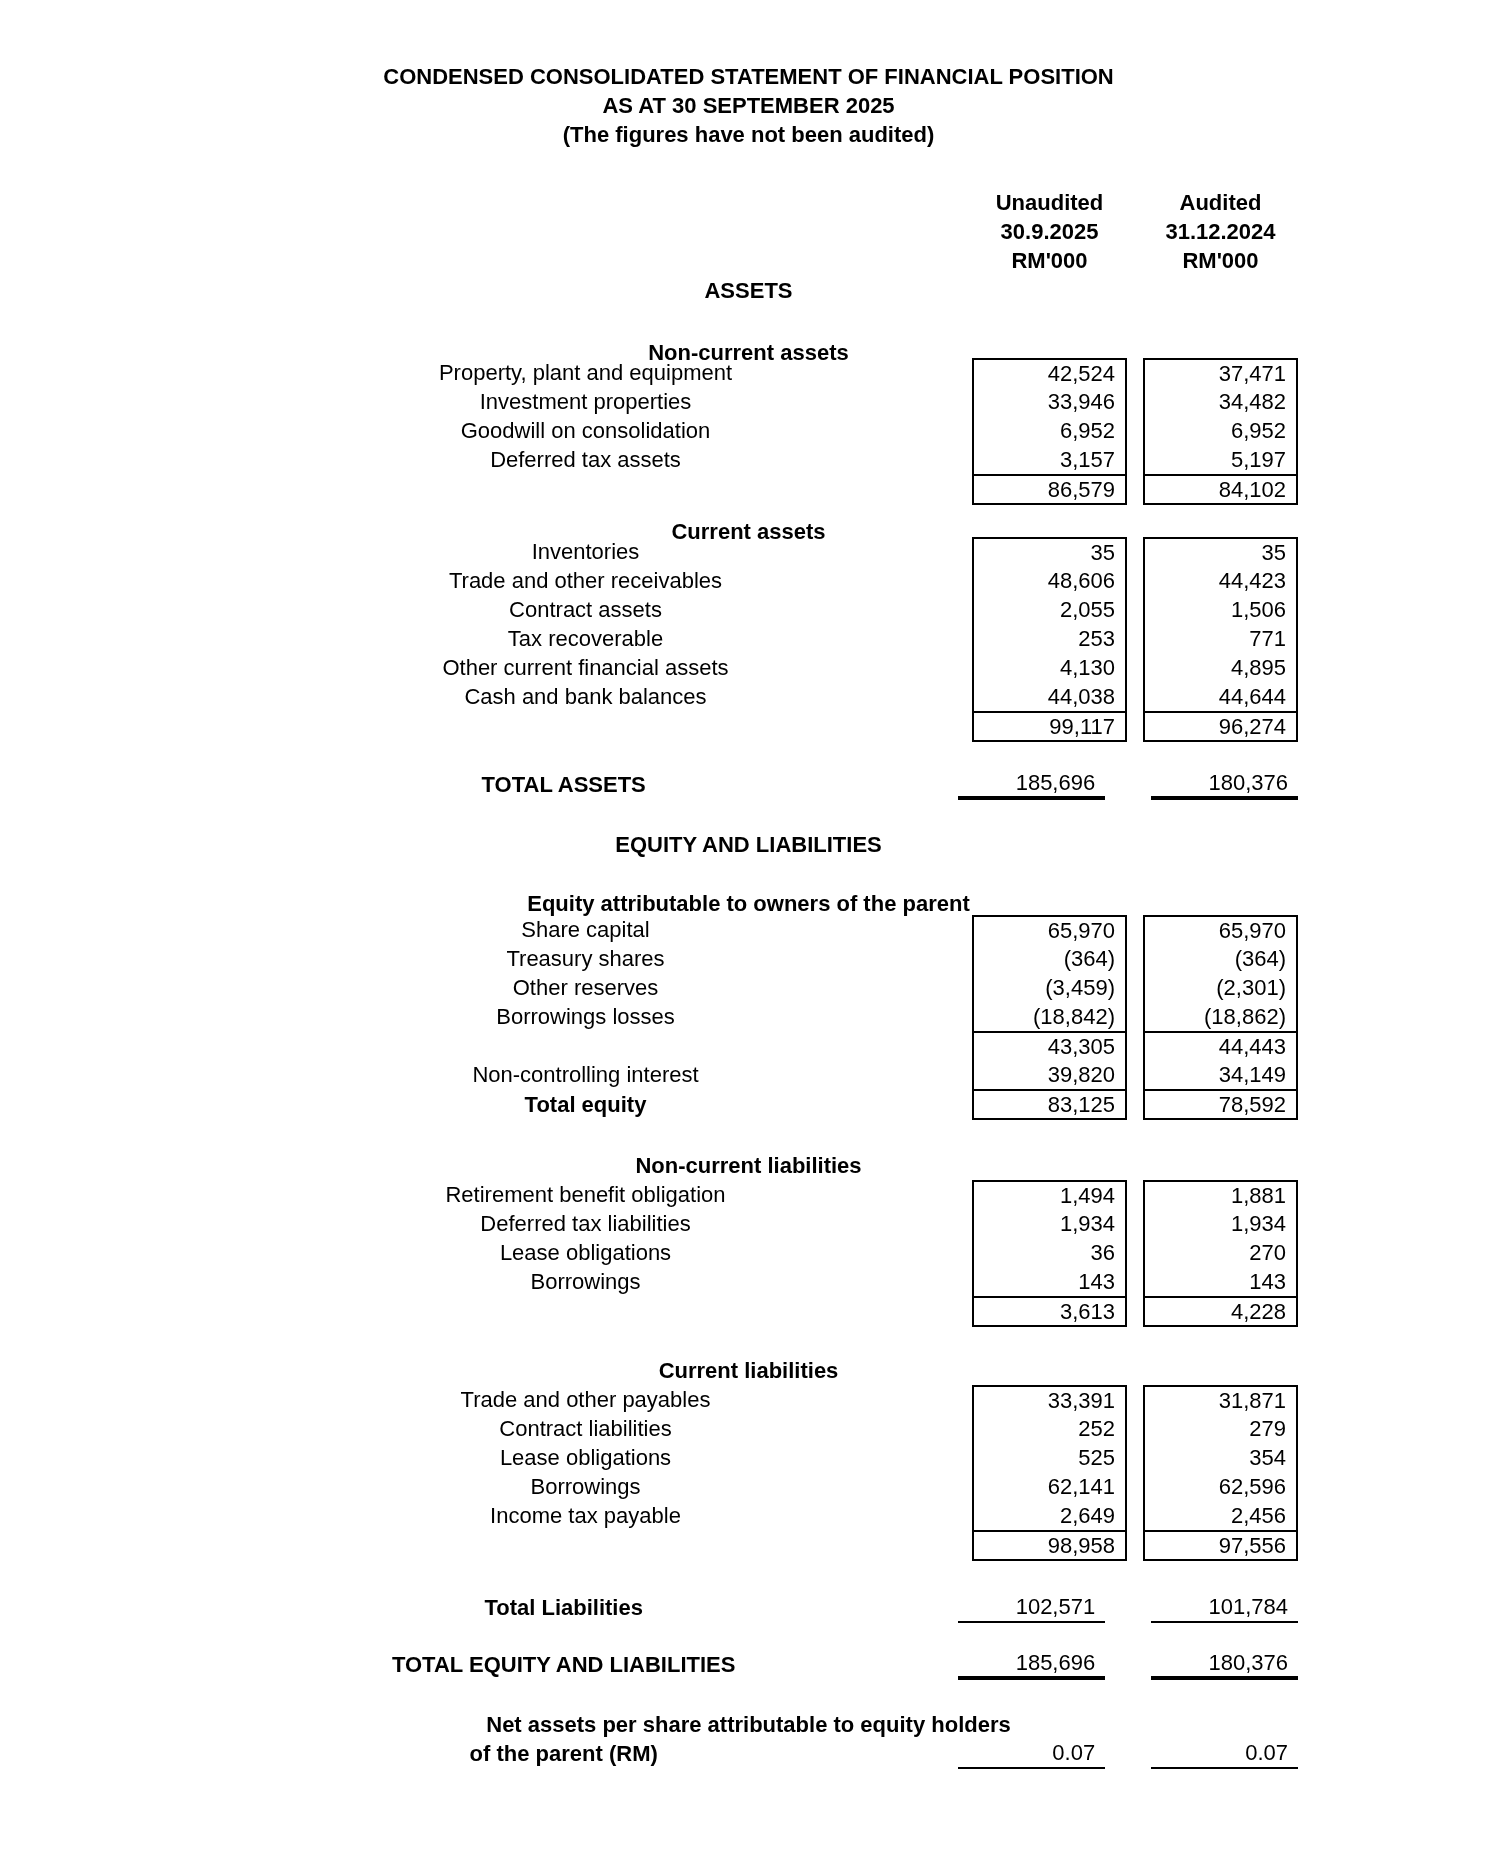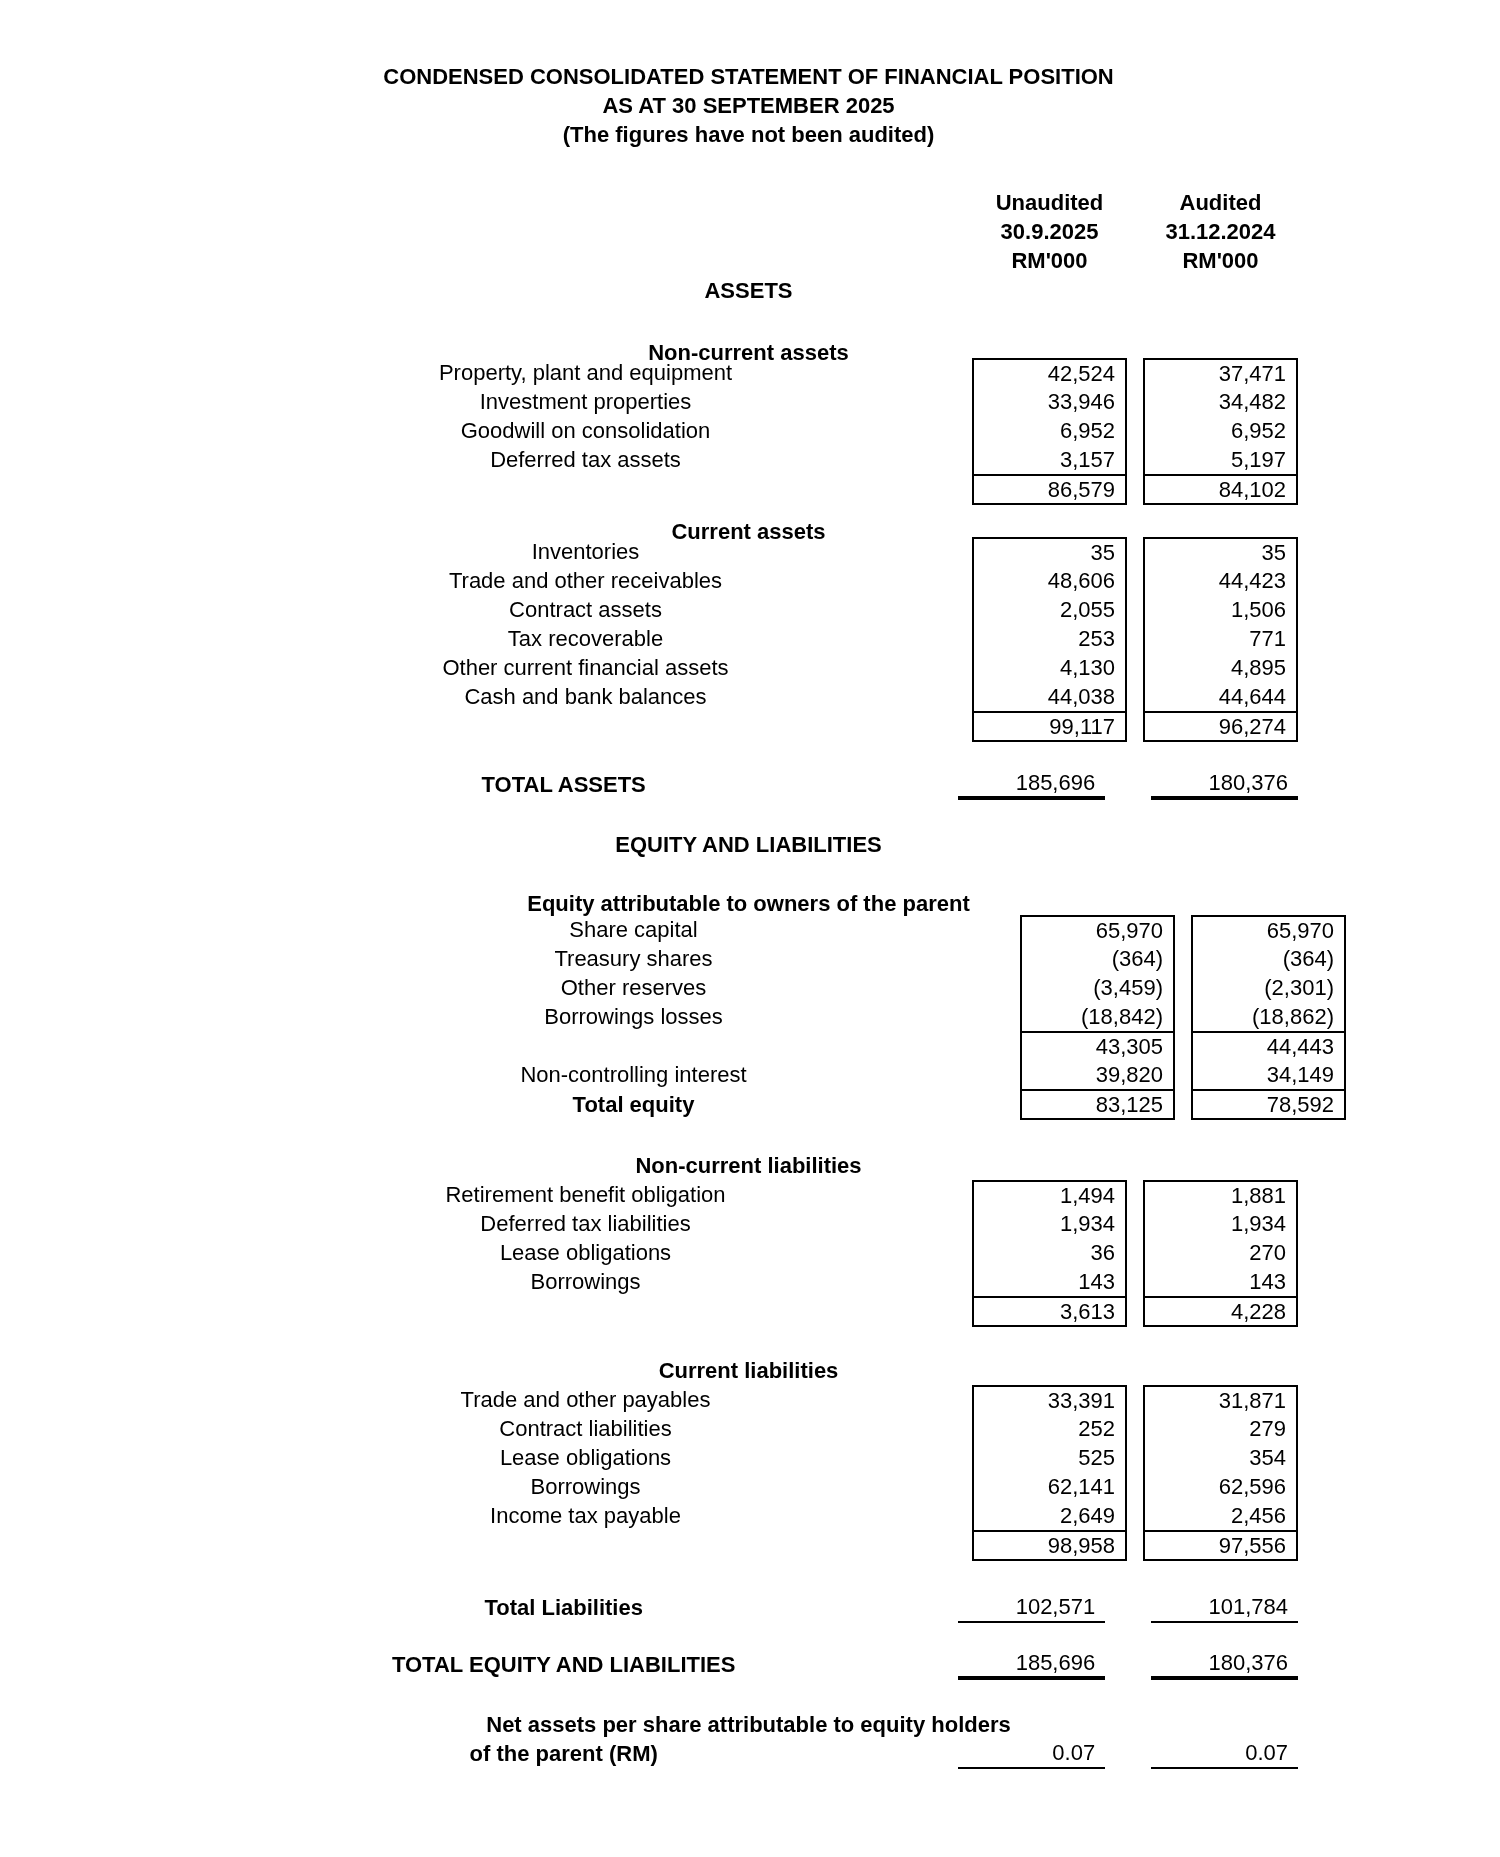--- a/index.html
+++ b/index.html
@@ -153,21 +153,21 @@
     </div>
   </div>
 
   <div class="sec" style="top:830px;">
     <div class="tline bold">EQUITY AND LIABILITIES</div>
   </div>
 
   <div class="sec" style="top:889px;">
     <div class="tline bold">Equity attributable to owners of the parent</div>
   </div>
-  <div class="sec" style="top:915px;margin-left:48px;">
+  <div class="sec" style="top:915px;">
     <div class="row">
       <div class="lbl">Share capital</div>
       <div class="num bx bt">65,970</div>
       <div class="num bx bt c2">65,970</div>
     </div>
     <div class="row">
       <div class="lbl">Treasury shares</div>
       <div class="num bx">(364)</div>
       <div class="num bx c2">(364)</div>
     </div>

